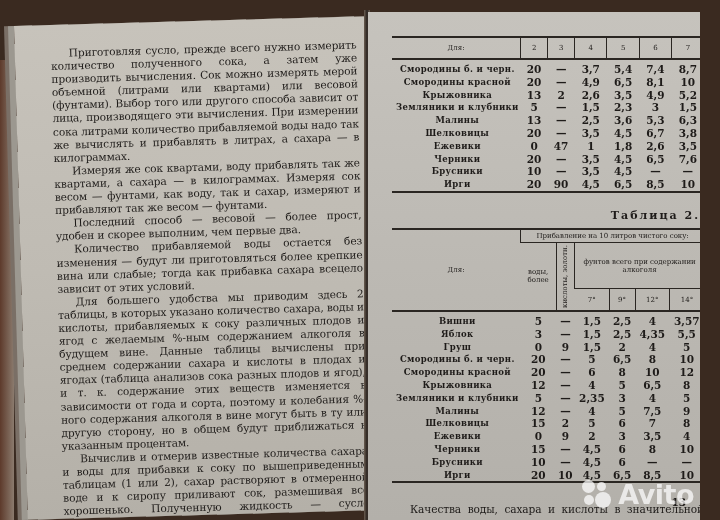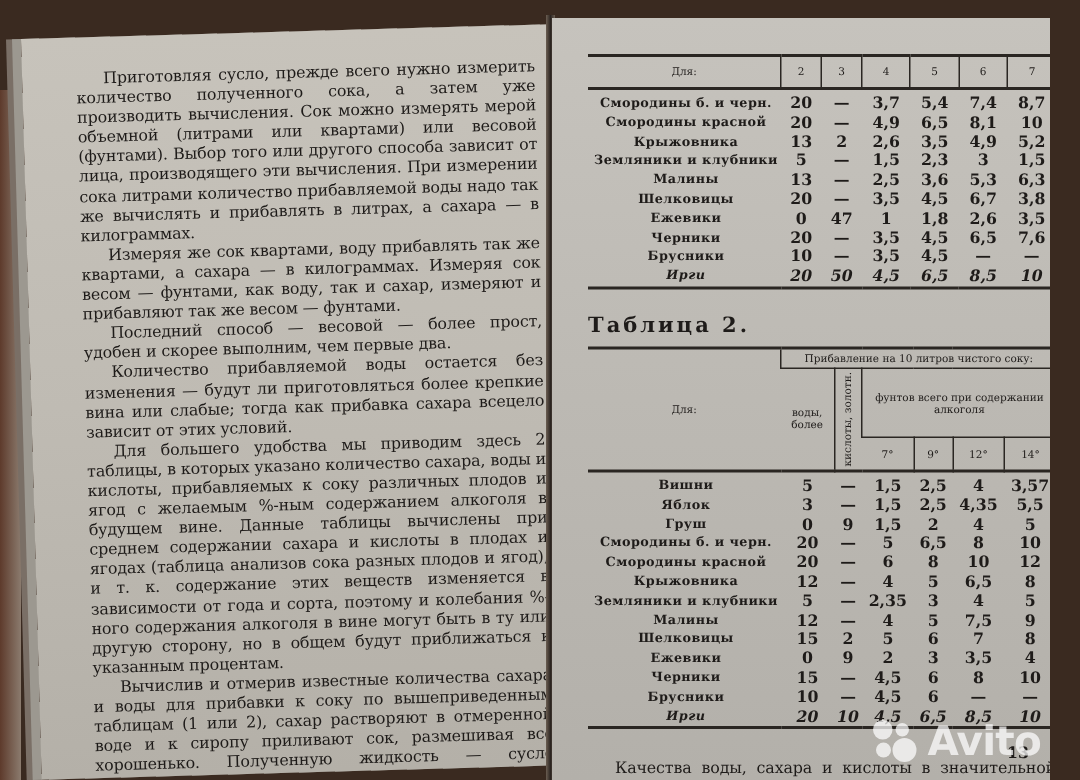--- a/index.html
+++ b/index.html
@@ -39,40 +39,40 @@
   }
   p.txt {
     font-size: 10.6px;
     line-height: 13.1px;
     text-align: justify;
     text-indent: 18px;
     letter-spacing: -0.1px;
   }
   .left-content { position: absolute; left: 36px; top: 22px; width: 306px; }
   .tab-title {
-    font-size: 14px; letter-spacing: 2px; font-weight: bold;
+    font-size: 11px; letter-spacing: 2px; text-align: right; font-weight: bold;
     margin: 8px 4px 6px 0;
   }
   table.wt { border-collapse: collapse; width: 100%; font-size: 7px; }
   table.wt th {
     font-weight: normal; border-left: 1px solid #2a2622; border-bottom: 1px solid #2a2622;
     padding: 2px 2px; text-align: center; vertical-align: middle;
   }
   table.wt th:first-child { border-left: none; }
   table.wt thead tr:first-child th { border-top: 2px solid #2a2622; }
   table.wt td {
     font-size: 10.5px; text-align: center; padding: 0 2px; line-height: 12.8px;
     font-weight: bold;
   }
   table.wt td.name {
     text-align: center; font-size: 8.5px; font-weight: bold; padding-left: 4px;
     white-space: nowrap; letter-spacing: 0.3px;
   }
   .sep-row td { border-top: 2px solid #2a2622; height: 4px; padding: 0; }
-  .bot-row td { border-bottom: 2px solid #2a2622; font-style: italic; }
+  .bot-row td { border-bottom: 2px solid #2a2622; }
   .page-num { font-size: 10.5px; font-weight: bold; position: absolute; }
   .right-content { position: absolute; left: 24px; top: 24px; width: 312px; }
   .vert {
     writing-mode: vertical-rl; transform: rotate(180deg); font-size: 7px; margin: 0 auto;
   }
   .watermark {
     position: absolute; right: 26px; bottom: 10px; color: rgba(255,255,255,0.72);
     font-family: "DejaVu Sans", sans-serif; font-weight: bold; font-size: 27px;
     display: flex; align-items: center; gap: 6px; letter-spacing: -0.5px;
   }
@@ -194,21 +194,21 @@
               <td>10</td>
               <td>—</td>
               <td>3,5</td>
               <td>4,5</td>
               <td>—</td>
               <td>—</td>
             </tr>
           <tr class="bot-row">
               <td class="name">Ирги</td>
               <td>20</td>
-              <td>50</td>
+              <td>90</td>
               <td>4,5</td>
               <td>6,5</td>
               <td>8,5</td>
               <td>10</td>
             </tr>
         </tbody>
       </table>
 
       <div class="tab-title" style="margin-top:16px;">Таблица 2.</div>
       <table class="wt">

